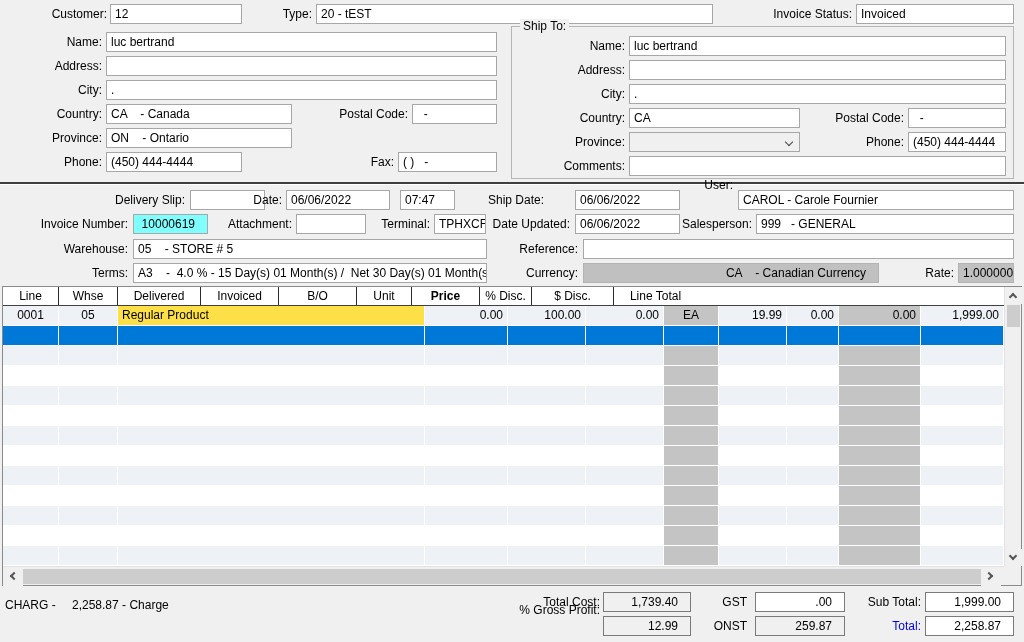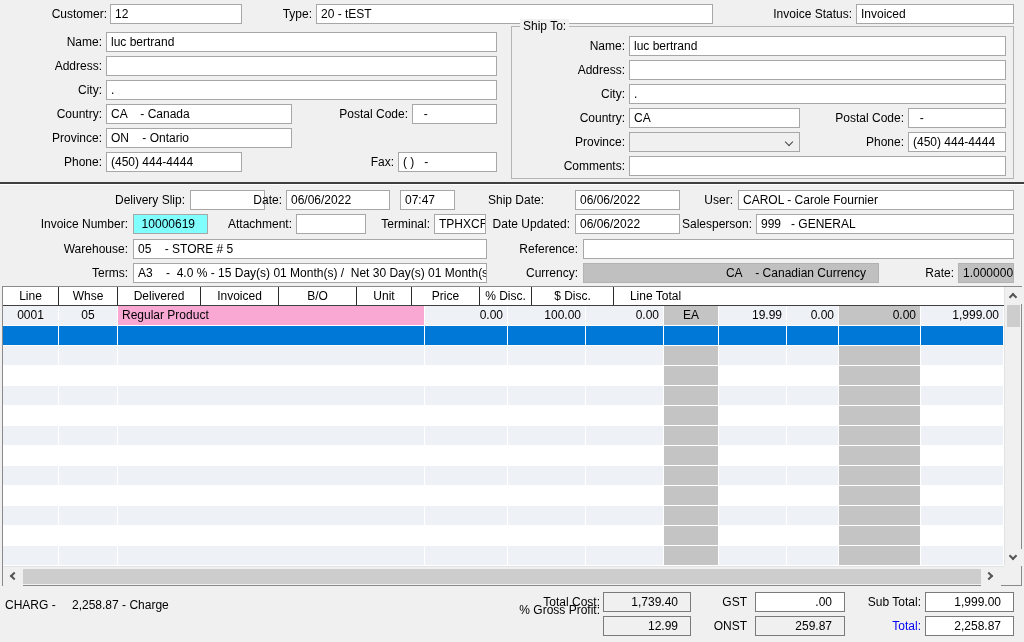--- a/index.html
+++ b/index.html
@@ -90,21 +90,21 @@
 <div class="divider" style="top:182px;height:2px;background:#3f3f3f"></div>
 <div class="divider" style="top:184px;height:1px;background:#ffffff"></div>
 
 <div class="lbl" style="left:95px;top:193px;width:90px">Delivery Slip:</div>
 <div class="fld" style="left:190px;top:190px;width:75px"></div>
 <div class="lbl" style="left:242px;top:193px;width:40px">Date:</div>
 <div class="fld" style="left:286px;top:190px;width:104px">06/06/2022</div>
 <div class="fld" style="left:400px;top:190px;width:55px">07:47</div>
 <div class="lbl" style="left:477px;top:193px;width:67px">Ship Date:</div>
 <div class="fld" style="left:575px;top:190px;width:105px">06/06/2022</div>
-<div class="lbl" style="left:692px;top:193px;width:41px">User:</div>
+<div class="lbl" style="left:692px;top:178px;width:41px">User:</div>
 <div class="fld" style="left:738px;top:190px;width:276px">CAROL - Carole Fournier</div>
 
 <div class="lbl" style="left:28px;top:217px;width:100px">Invoice Number:</div>
 <div class="fld num" style="left: 133px; top: 214px; width: 75px; background: rgb(128, 255, 255);" id="invoice-number">10000619</div>
 <div class="lbl" style="left:220px;top:217px;width:72px">Attachment:</div>
 <div class="fld" style="left:296px;top:214px;width:70px"></div>
 <div class="lbl" style="left:373px;top:217px;width:57px">Terminal:</div>
 <div class="fld" style="left:434px;top:214px;width:52px">TPHXCF</div>
 <div class="lbl" style="left:492px;top:217px;width:78px">Date Updated:</div>
 <div class="fld" style="left:575px;top:214px;width:105px">06/06/2022</div>
@@ -124,30 +124,30 @@
 <div class="fld gray num" style="left:958px;top:263px;width:56px;padding-right:2px">1.00000000</div>
 
 <div id="grid">
   <div id="ghead">
       <div class="hcell" style="width: 56px;">Line</div>
       <div class="hcell" style="width: 59px;">Whse</div>
       <div class="hcell" style="width: 83px;">Delivered</div>
       <div class="hcell" style="width: 78px;">Invoiced</div>
       <div class="hcell" style="width: 78px;">B/O</div>
       <div class="hcell" style="width: 55px;">Unit</div>
-      <div class="hcell" style="width: 68px;">Price</div>
+      <div class="hcell" style="width: 68px; font-weight: bold;">Price</div>
       <div class="hcell" style="width: 52px;">% Disc.</div>
       <div class="hcell" style="width: 82px;">$ Disc.</div>
       <div class="hcell" style="width: 83px;">Line Total</div>
     </div>
   <div id="gbody">
       <div class="grow">
         <div class="gcell" style="width: 56px; text-align: center; background: rgb(238, 242, 247);">0001</div>
         <div class="gcell" style="width: 59px; text-align: center; background: rgb(238, 242, 247);">05</div>
-        <div class="gcell" style="width: 307px; text-align: left; background: #f9a8d4;">Regular Product</div>
+        <div class="gcell" style="width: 307px; text-align: left; background: #fde047;">Regular Product</div>
         <div class="gcell" style="width: 83px; text-align: right; background: rgb(238, 242, 247);">0.00</div>
         <div class="gcell" style="width: 78px; text-align: right; background: rgb(238, 242, 247);">100.00</div>
         <div class="gcell" style="width: 78px; text-align: right; background: rgb(238, 242, 247);">0.00</div>
         <div class="gcell" style="width: 55px; text-align: center; background: rgb(196, 196, 196);">EA</div>
         <div class="gcell" style="width: 68px; text-align: right; background: rgb(238, 242, 247);">19.99</div>
         <div class="gcell" style="width: 52px; text-align: right; background: rgb(238, 242, 247);">0.00</div>
         <div class="gcell" style="width: 82px; text-align: right; background: rgb(196, 196, 196);">0.00</div>
         <div class="gcell" style="width: 83px; text-align: right; background: rgb(238, 242, 247);">1,999.00</div>
       </div>
       <div class="grow">

